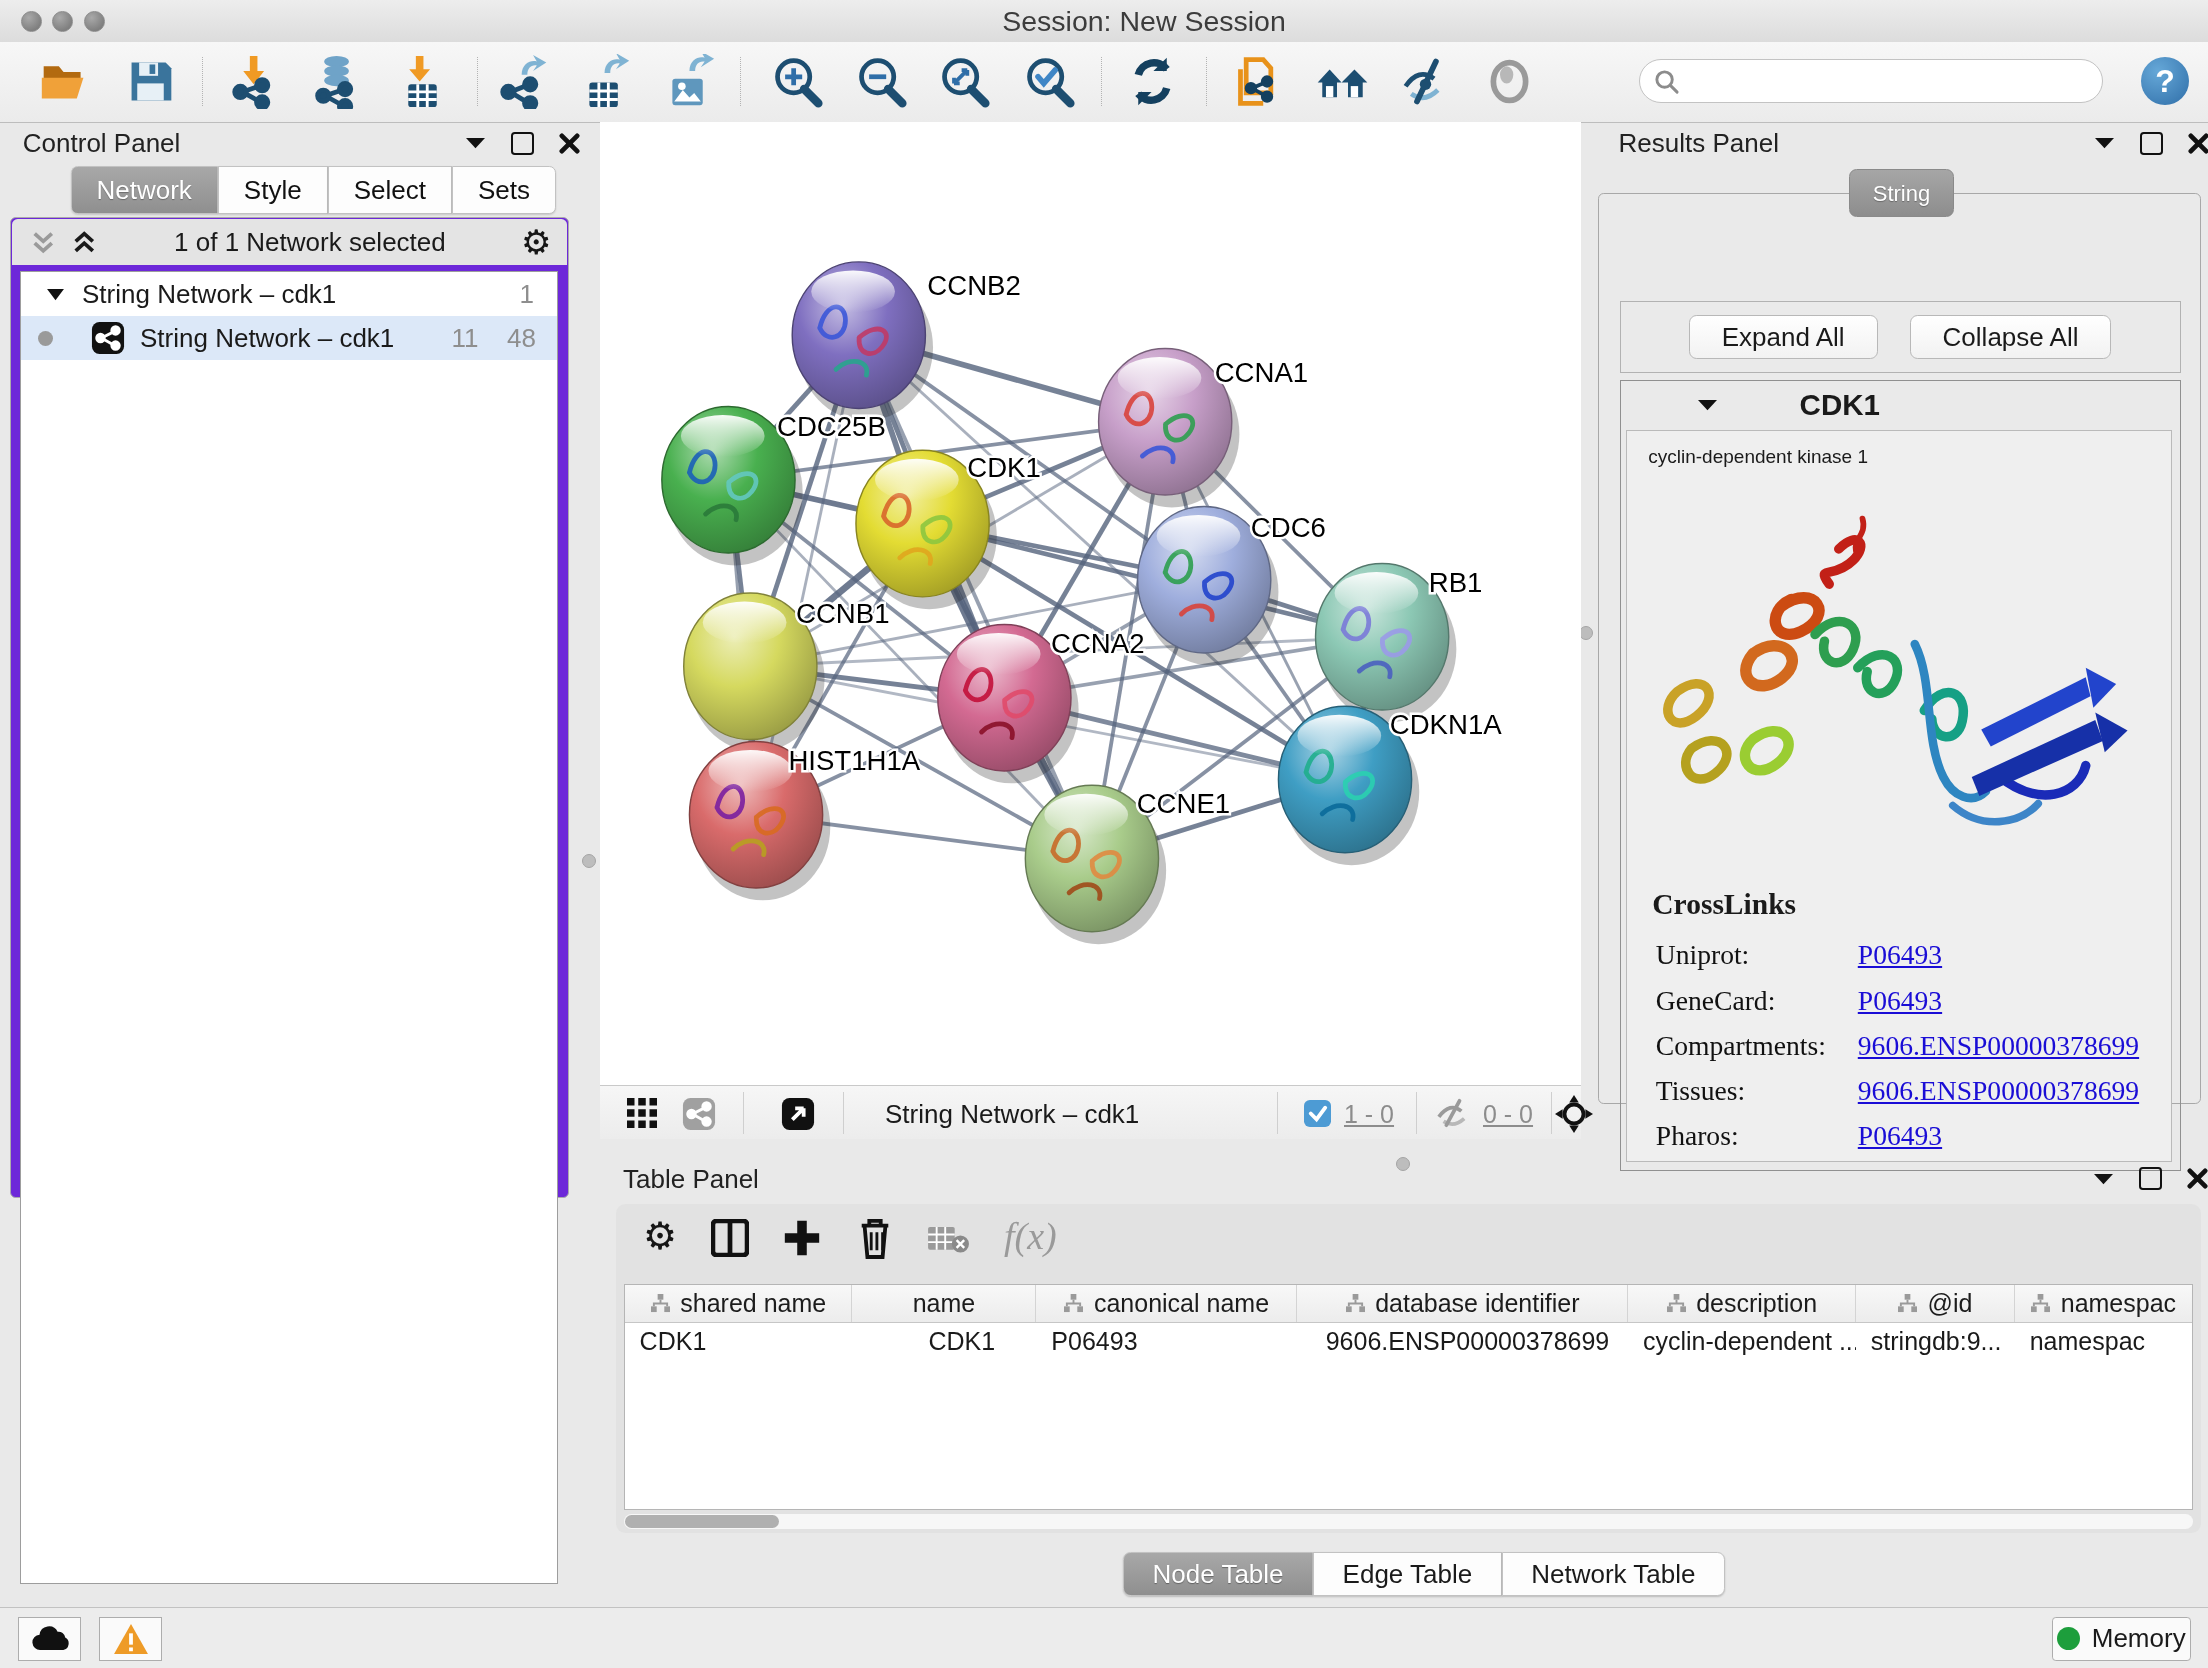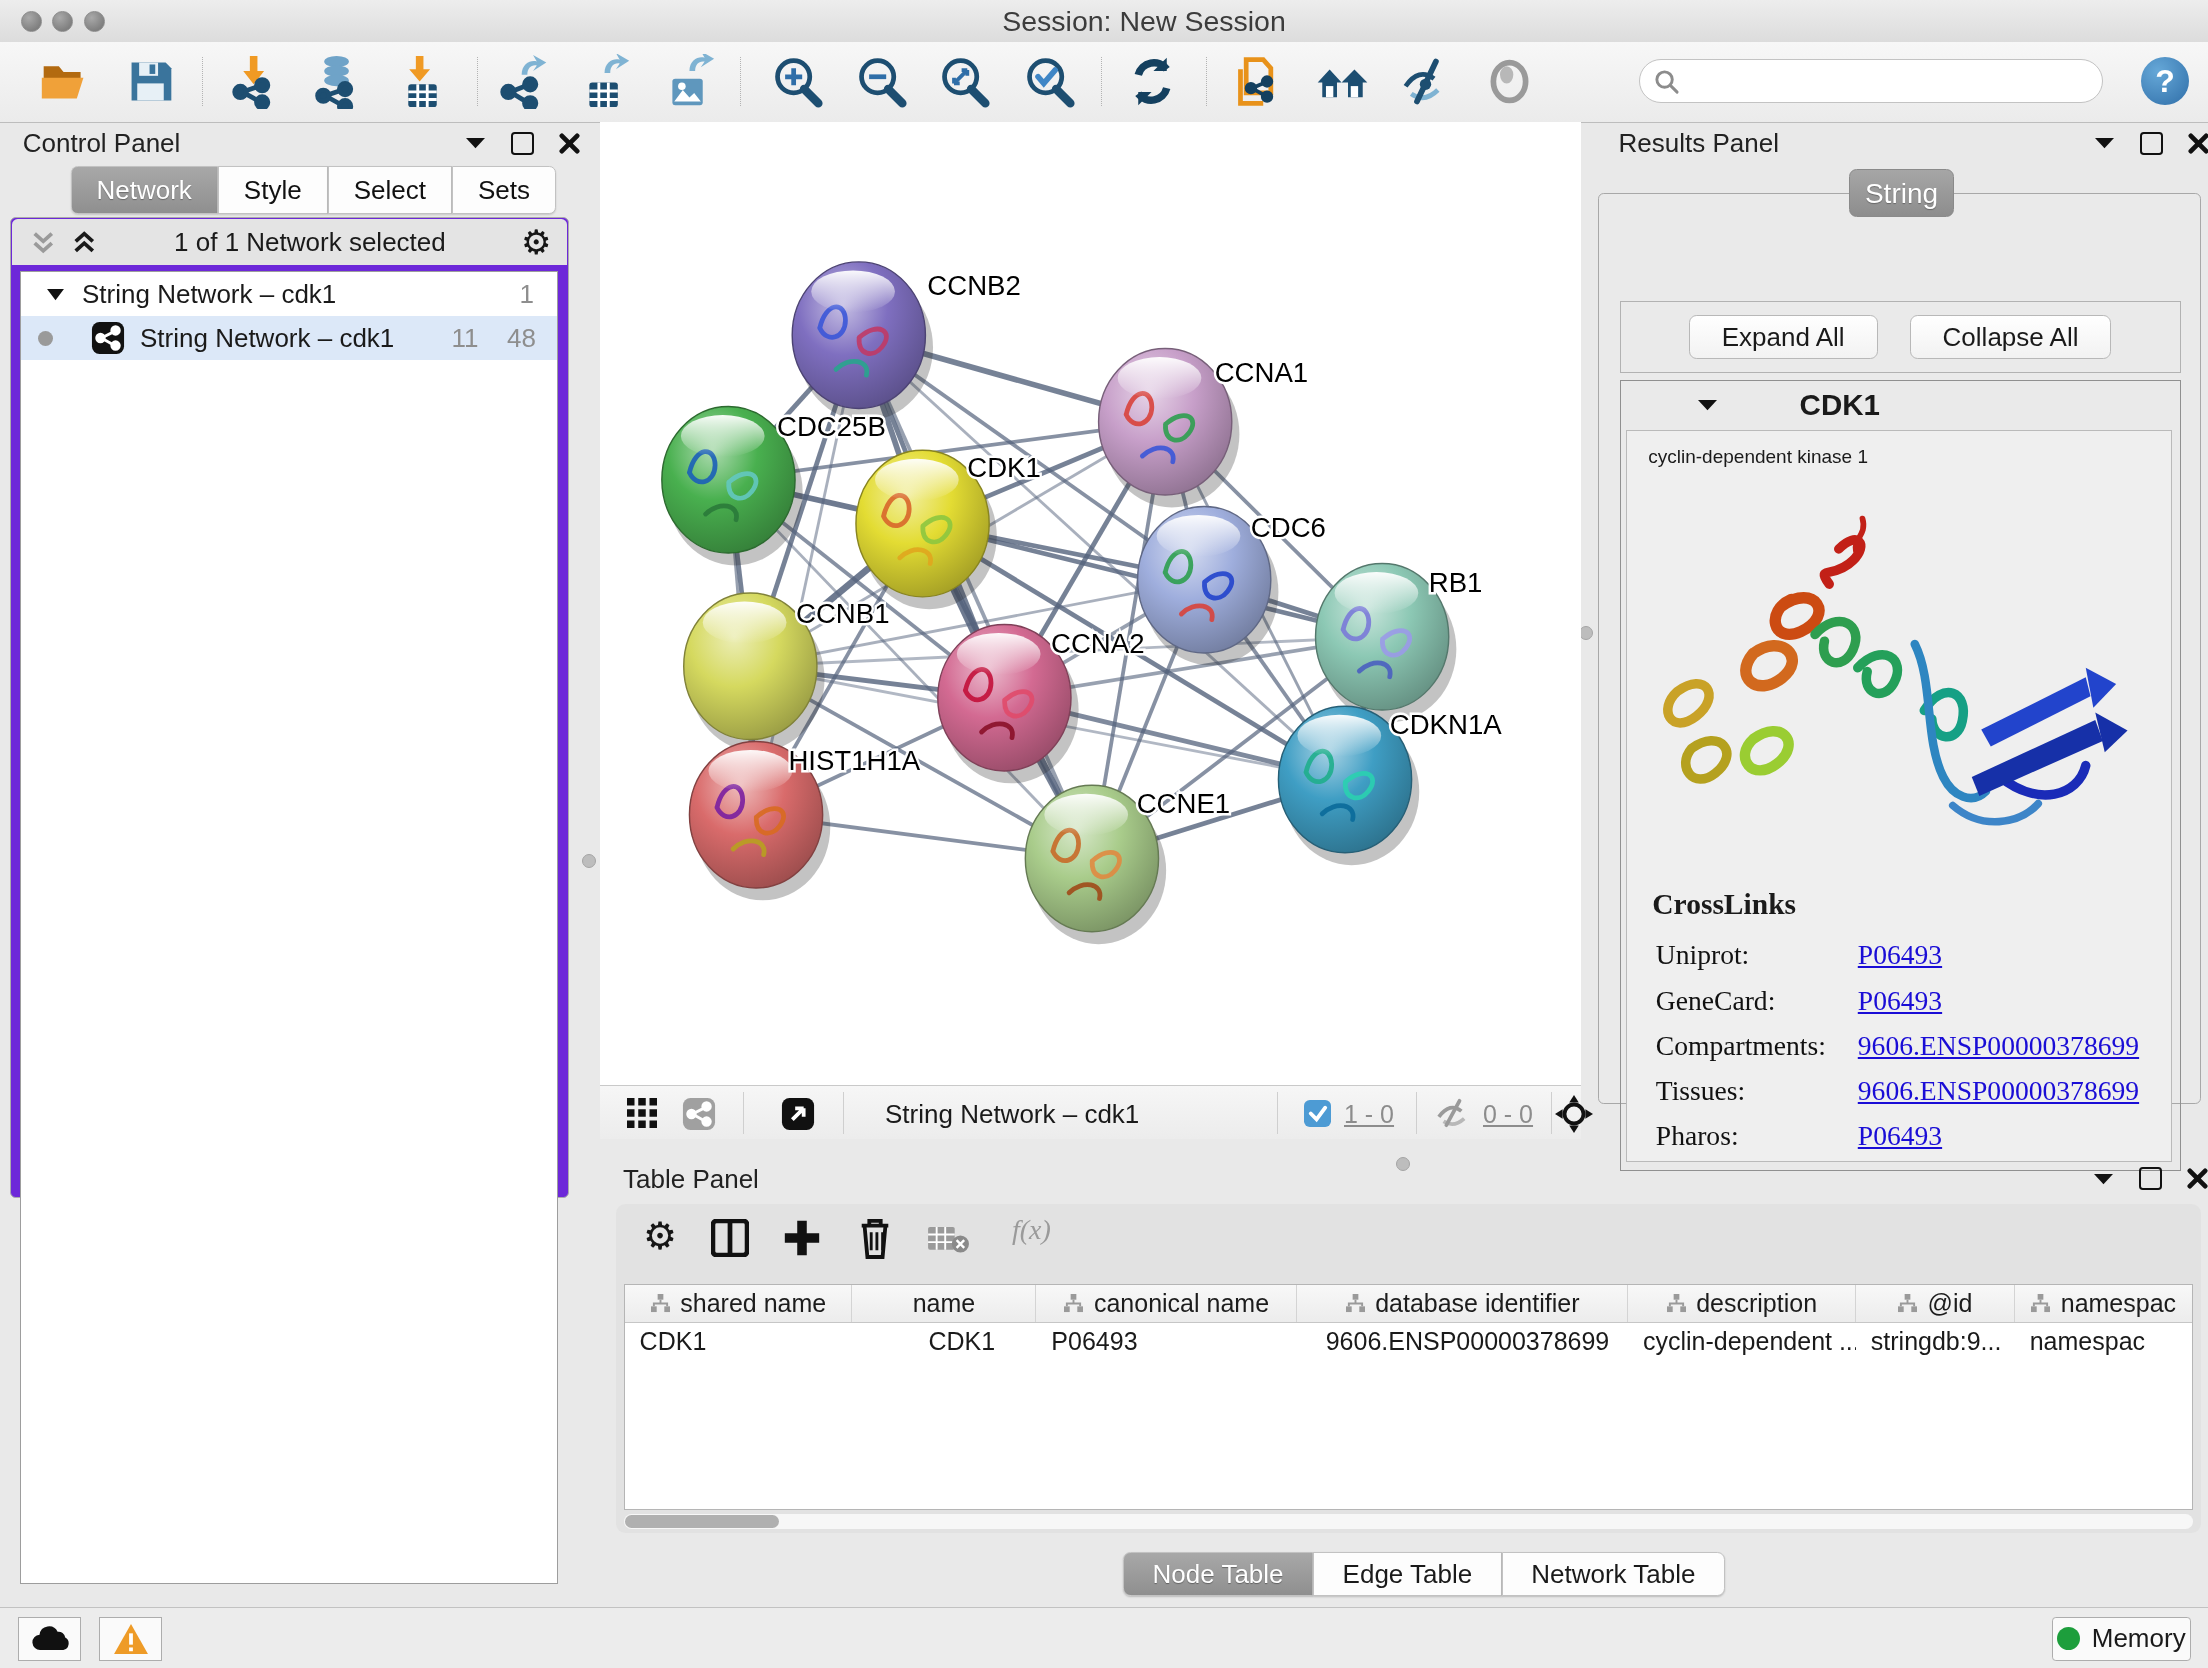--- a/index.html
+++ b/index.html
@@ -44,21 +44,21 @@
   #canvas{left:600px;top:122px;width:981px;height:1017px;background:#fff;}
   #graph-svg{left:0;top:0;}
   #net-bottombar{left:0;top:963px;width:981px;height:54px;background:linear-gradient(#f6f6f6,#ececec);
     border-top:1px solid #c9c9c9;box-sizing:border-box;}
   .bb-sep{top:5.7px;width:0;height:42px;border-left:1px solid #cfcfcf;}
   .bb-txt{font-size:25px;color:#8c8c8c;text-decoration:underline;}
   
   #results-panel{left:1590px;top:122px;width:618px;height:1034px;}
   #rp-outer{left:7.6px;top:71px;width:603px;height:911px;border:1px solid #a8a8a8;border-radius:5.7px;background:#eaeaea;box-sizing:border-box;}
   #string-tab{left:259px;top:47px;width:105px;height:48px;line-height:48px;text-align:center;
-    background:linear-gradient(#a6a6a6,#8d8d8d);color:#fff;font-size:28px;border-radius:7.6px;border:1px solid #8a8a8a;
+    background:linear-gradient(#a6a6a6,#8d8d8d);color:#fff;font-size:22px;border-radius:7.6px;border:1px solid #8a8a8a;
     text-shadow:0 1px 1px rgba(0,0,0,.3);box-sizing:border-box;}
   .rp-btn{height:44px;line-height:42px;padding:0 32px;background:linear-gradient(#fff,#f2f2f2);
     border:1px solid #b8b8b8;border-radius:7.6px;font-size:26px;box-sizing:border-box;}
   #rp-box1{left:21px;top:107px;width:561px;height:72px;border:1px solid #b2b2b2;display:flex;align-items:center;gap:32px;justify-content:center;box-sizing:border-box;}
   #rp-box2{left:21px;top:186px;width:561px;height:791px;border:1px solid #909090;box-sizing:border-box;}
   #rp-inner{left:5.7px;top:49px;width:546px;height:732px;border:1px solid #bababa;background:#efefef;box-sizing:border-box;}
   .serif{font-family:"Liberation Serif",serif;}
   .xl-row{display:flex;font-size:27.6px;margin:13.3px 0 0 28.5px;}
   .xl-lab{width:202px;color:#111;}
   .xl-val{color:#1a0dd6;text-decoration:underline;}
@@ -696,21 +696,21 @@
         <path d="M16 17 v19 M22 17 v19 M28 17 v19" stroke="#111" stroke-width="3"></path>
       </svg>
     <svg class="abs" style="left:312px;top:21px" width="42" height="28.5" viewBox="0 0 44 30">
         <rect x="0" y="2" width="28" height="24" rx="2" fill="#9a9a9a"></rect>
         <g stroke="#fff" stroke-width="2">
           <path d="M0 10 h28 M0 18 h28 M9 2 v24 M18 2 v24"></path>
         </g>
         <circle cx="34" cy="20" r="9" fill="#8a8a8a"></circle>
         <path d="M30 16 l8 8 M38 16 l-8 8" stroke="#fff" stroke-width="2.5"></path>
       </svg>
-    <span class="abs serif" style="left:396px;top:9.5px;font-style:italic;font-size:28px;color:#9a9a9a">f(x)</span>
+    <span class="abs serif" style="left:388px;top:9.5px;font-style:italic;font-size:38px;color:#9a9a9a">f(x)</span>
     <div id="tp-table" class="abs">
       <div id="tp-header">
         <div class="th" style="width:228px">
             <svg width="21" height="19" viewBox="0 0 22 20">
               <g fill="#9a9a9a">
                 <rect x="8" y="0" width="6" height="6"></rect>
                 <rect x="1" y="13" width="6" height="6"></rect>
                 <rect x="15" y="13" width="6" height="6"></rect>
               </g>
               <path d="M11 6 v4 M4 13 v-3 h14 v3" stroke="#9a9a9a" stroke-width="2" fill="none"></path>

